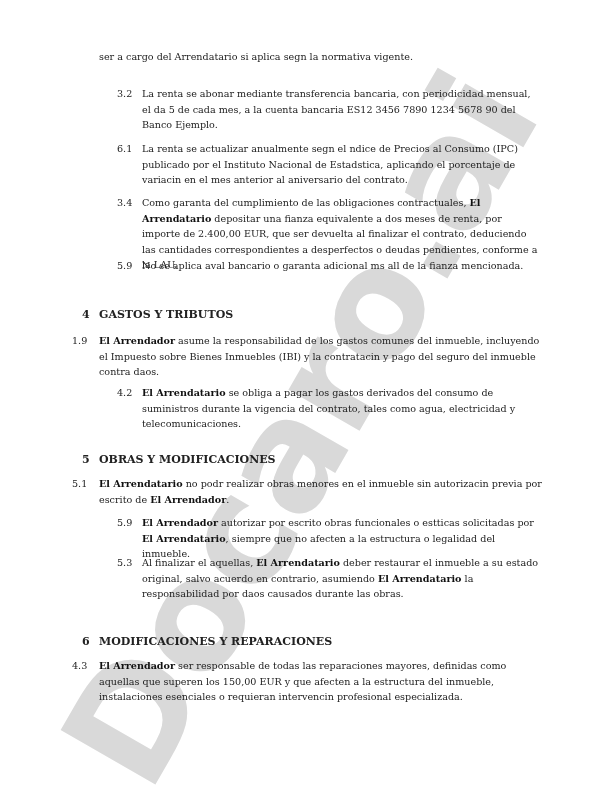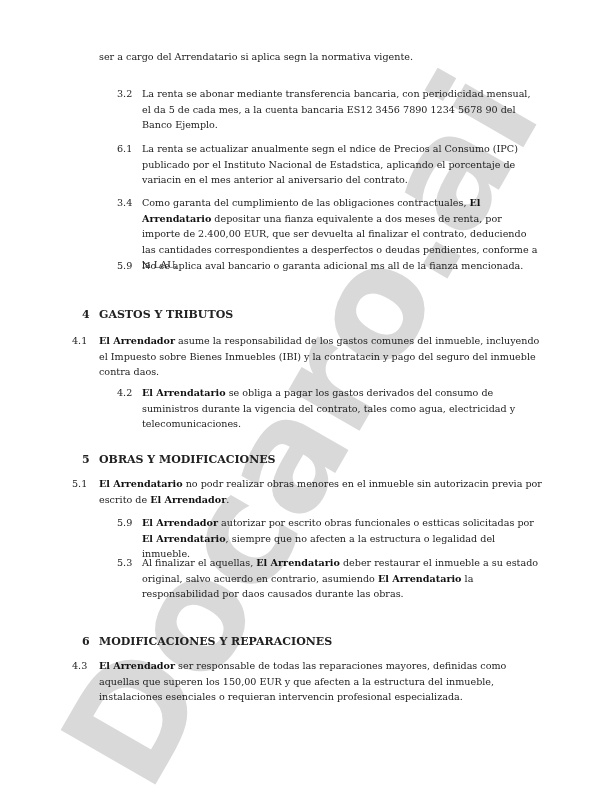--- a/index.html
+++ b/index.html
@@ -49,21 +49,21 @@
 
     <div class="sub" style="top:258px">
       <span class="num">5.9</span>
       <span class="txt"><span>No se aplica aval bancario o garanta adicional ms all de la fianza mencionada.</span></span>
     </div>
 
     <div class="heading" style="top:307px">
       <span class="num">4</span><span>GASTOS Y TRIBUTOS</span>
     </div>
     <div class="lvl1" style="top:333px">
-      <span class="num">4.1</span>
+      <span class="num">1.9</span>
       <span class="txt"><b>El Arrendador</b><span> asume la responsabilidad de los gastos comunes del inmueble, incluyendo el Impuesto sobre Bienes Inmuebles (IBI) y la contratacin y pago del seguro del inmueble contra daos.</span></span>
     </div>
     <div class="sub" style="top:385px">
       <span class="num">4.2</span>
       <span class="txt"><b>El Arrendatario</b><span> se obliga a pagar los gastos derivados del consumo de suministros durante la vigencia del contrato, tales como agua, electricidad y telecomunicaciones.</span></span>
     </div>
 
     <div class="heading" style="top:452px">
       <span class="num">5</span><span>OBRAS Y MODIFICACIONES</span>
     </div>

